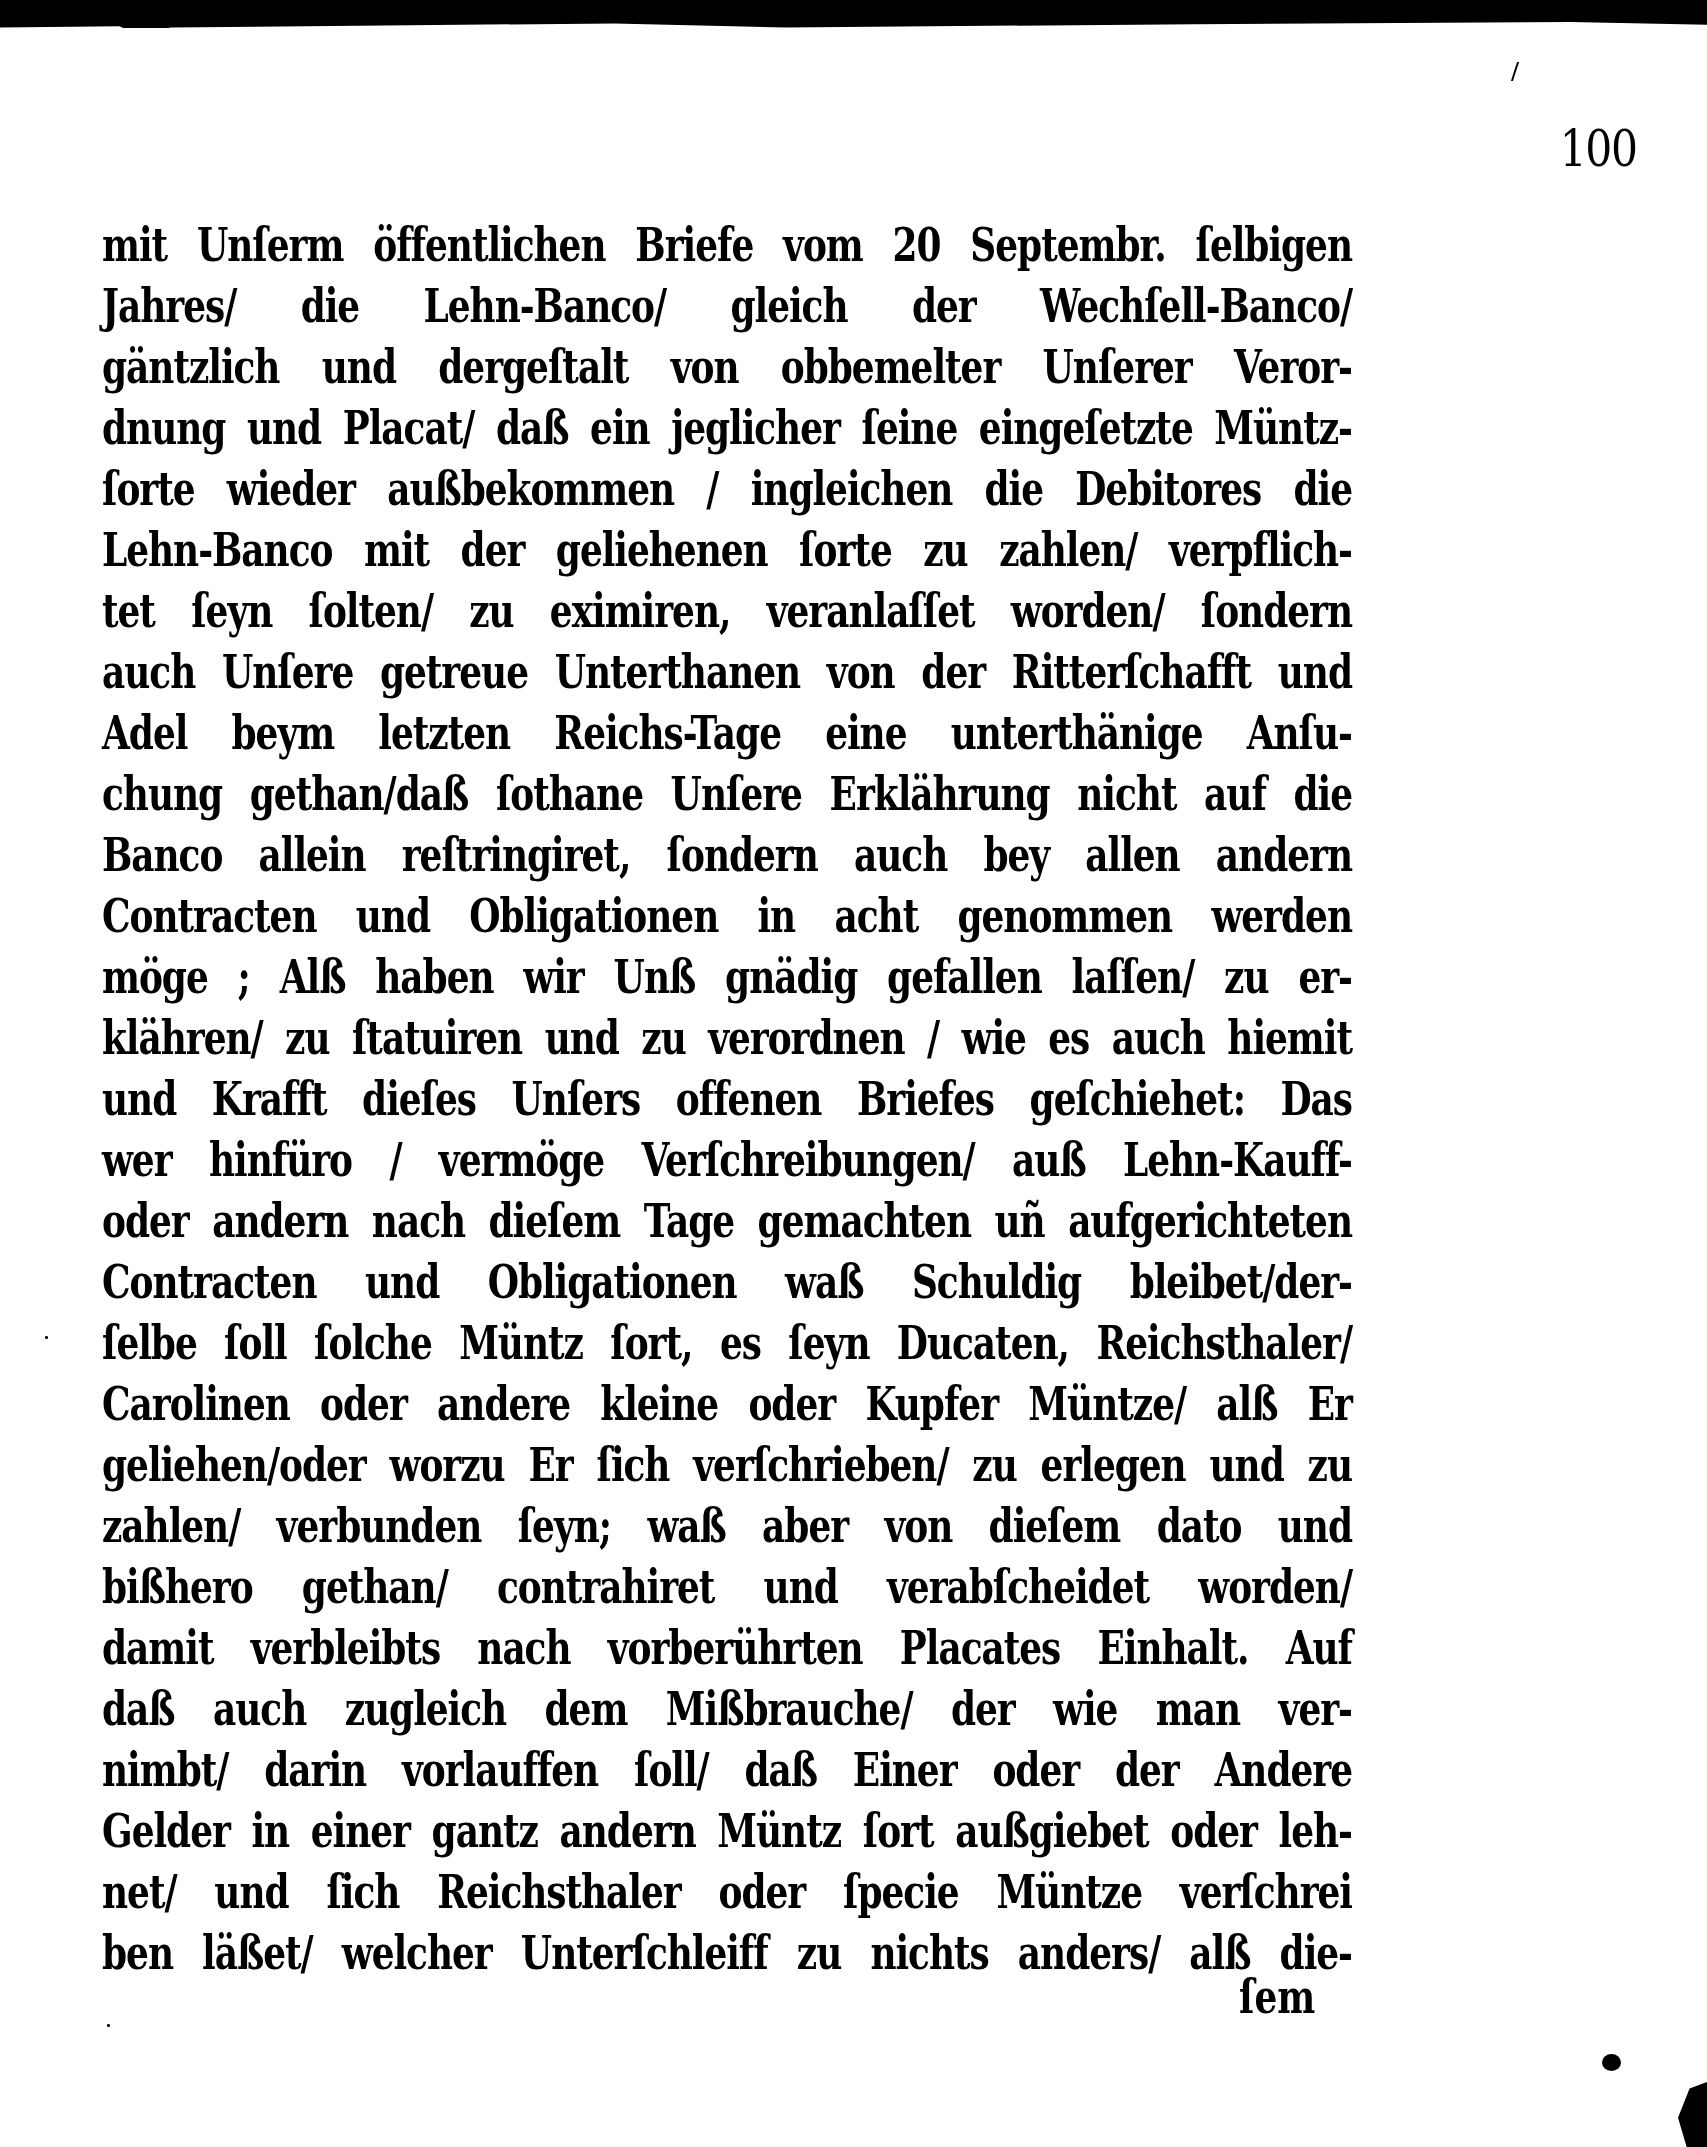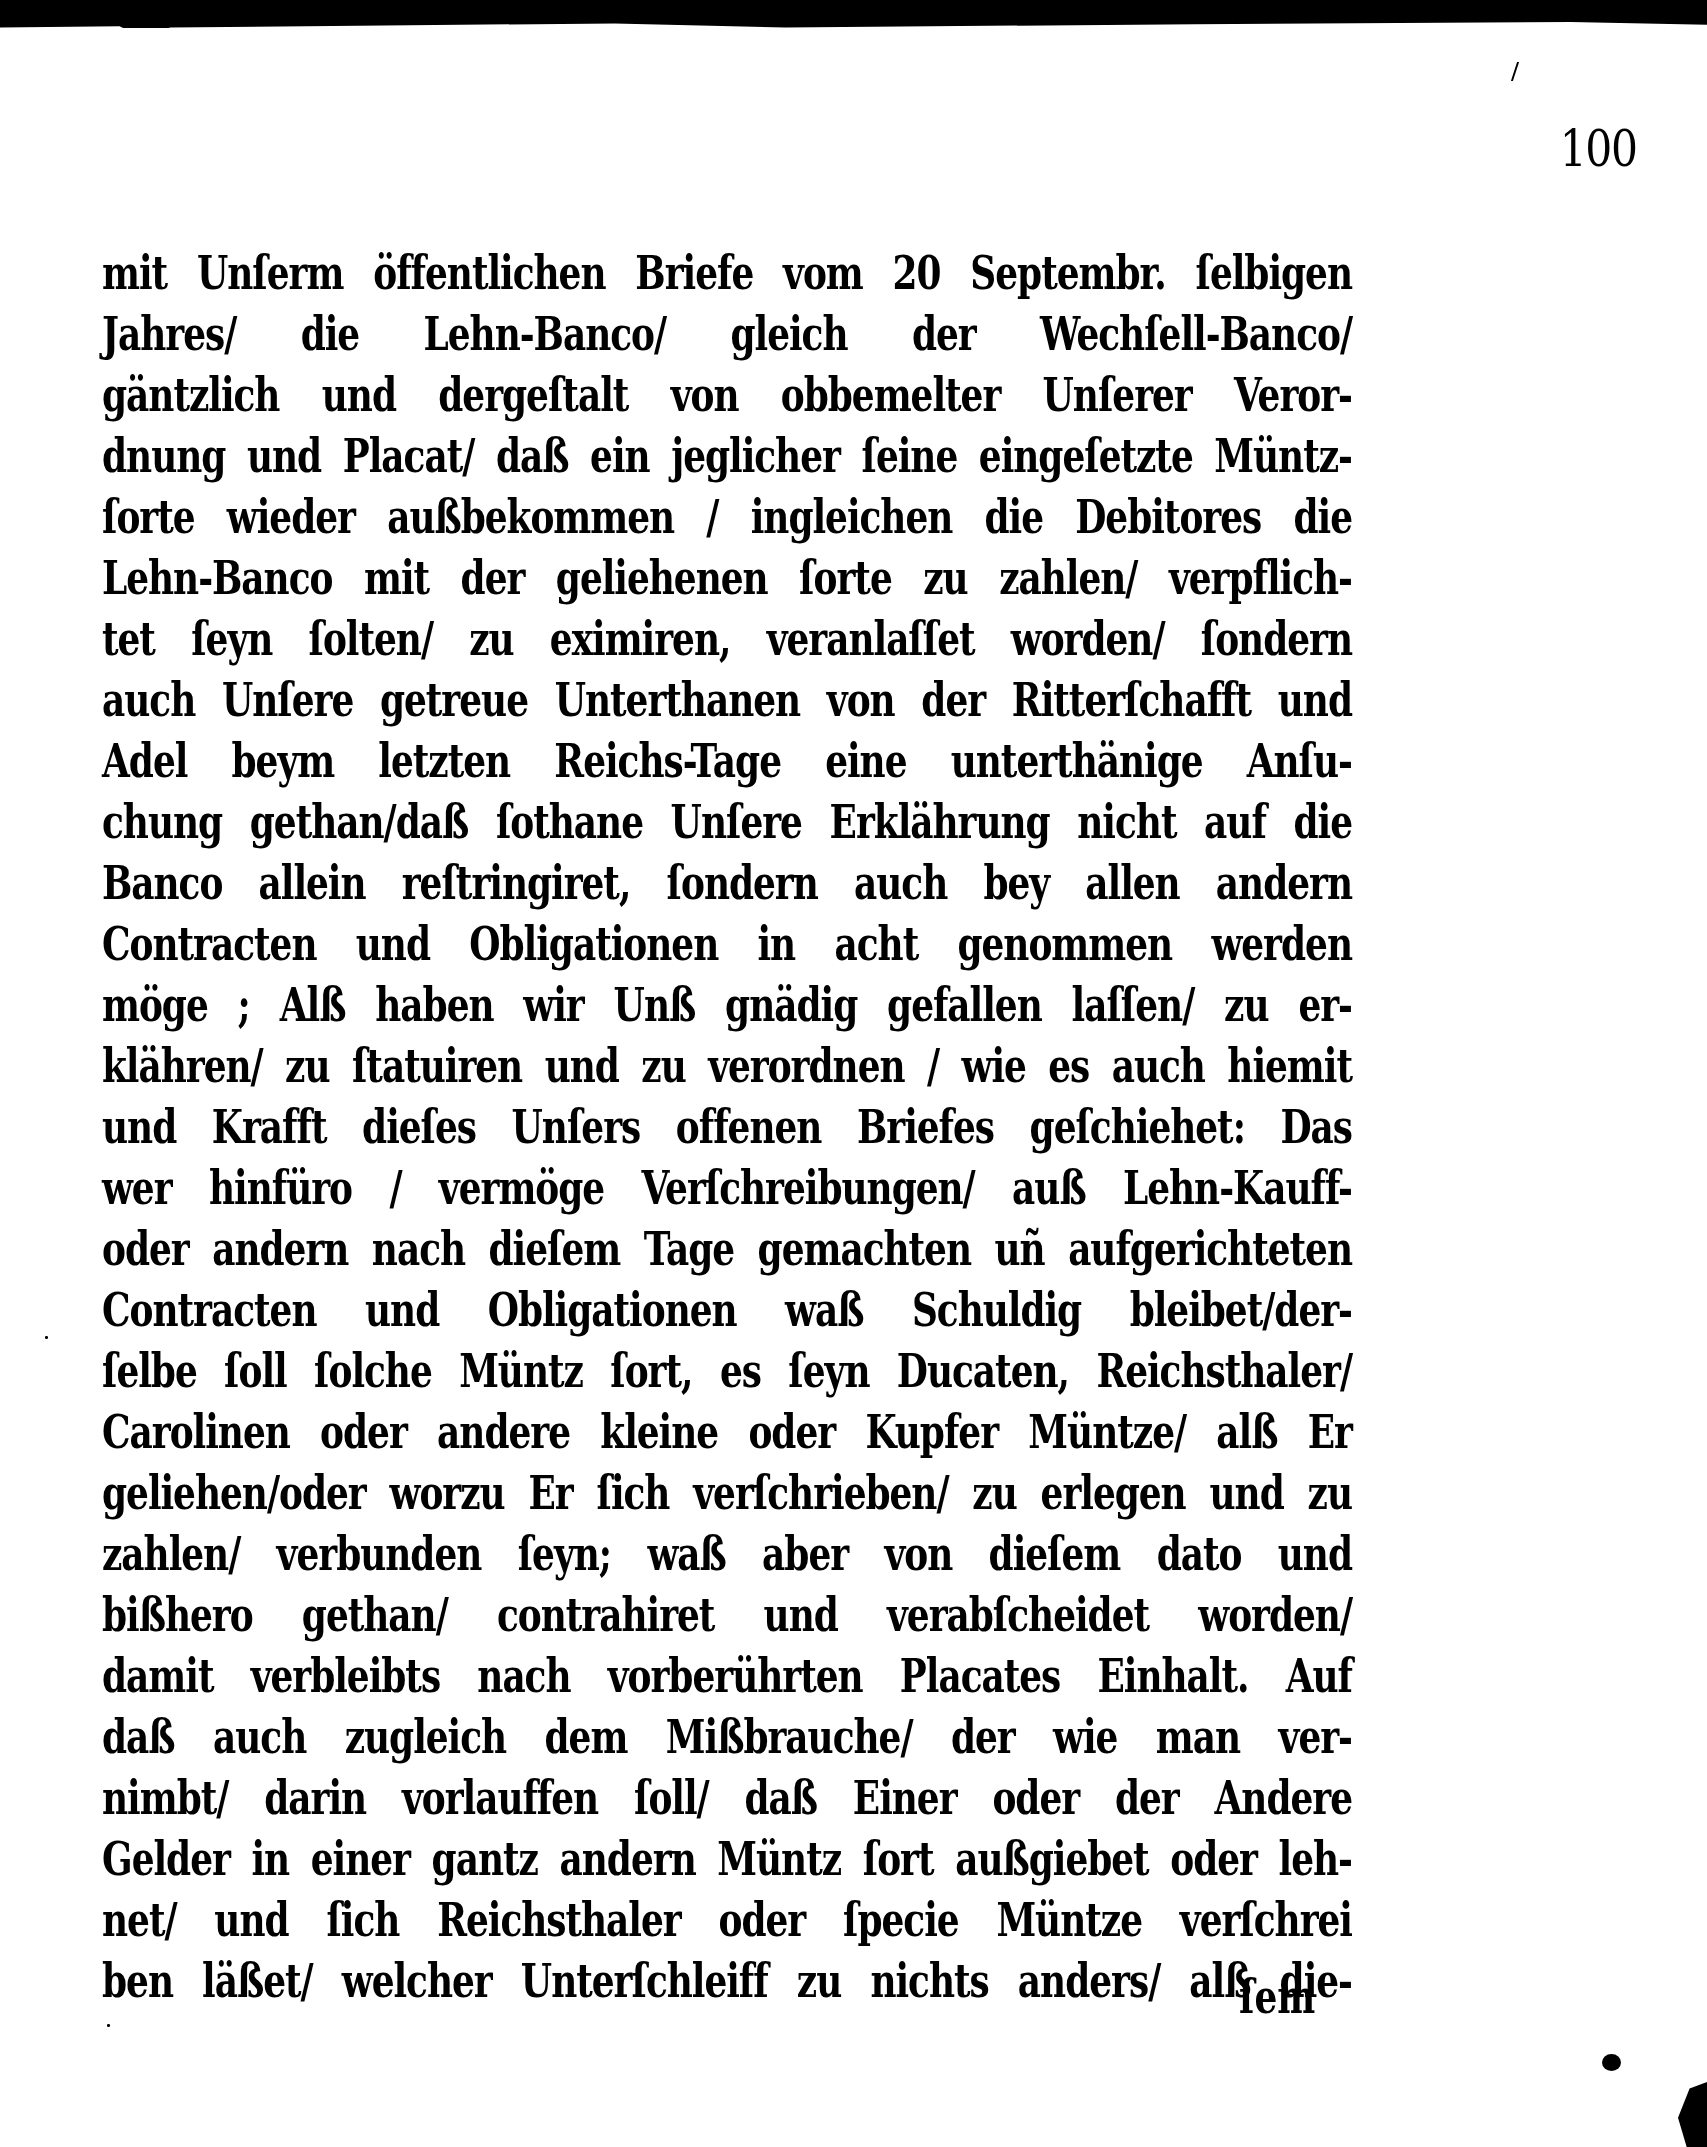--- a/index.html
+++ b/index.html
@@ -40,21 +40,20 @@
       font-size: 50px;
       letter-spacing: -1.7px;
       font-family: "DejaVu Serif", serif;
       transform: scaleX(0.85);
     }
     .text-block {
       position: absolute;
       left: 102px;
       top: 215px;
       width: 1252px;
-      margin-top: 28px;
     }
     .line {
       height: 61px;
       line-height: 61px;
       font-size: 46px;
       font-weight: bold;
       white-space: nowrap;
       letter-spacing: -1.3px;
       font-family: "DejaVu Serif", "Liberation Serif", serif;
       transform-origin: left center;

